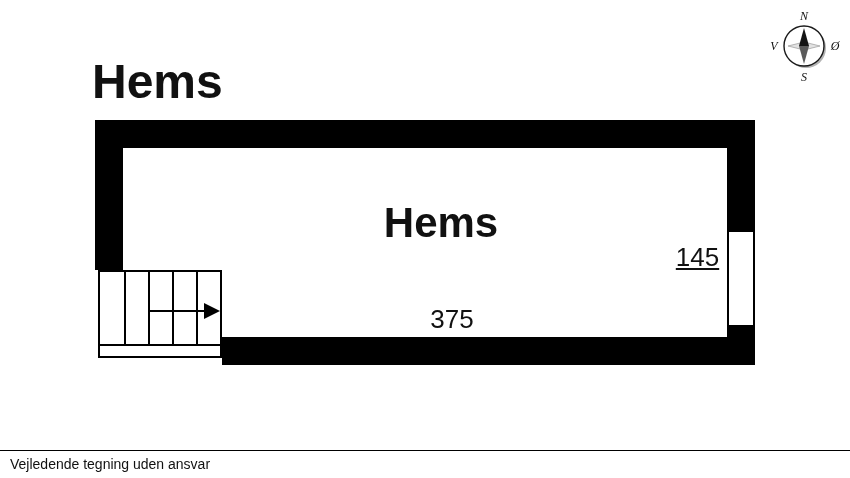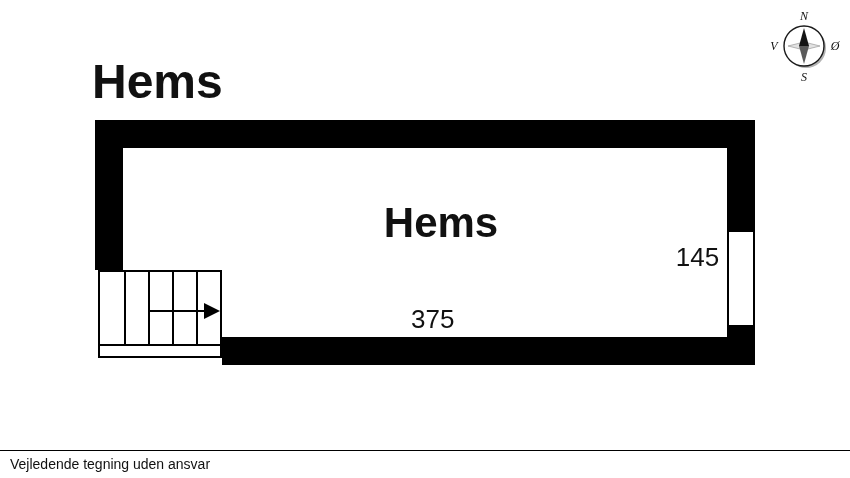--- a/index.html
+++ b/index.html
@@ -18,22 +18,22 @@
 
   #title {
     left: 92px; top: 58px;
     font-size: 48px; font-weight: 600; line-height: 1;
   }
   #room-label {
     left: 331px; top: 202px; width: 220px;
     text-align: center; font-size: 42px; font-weight: 600; line-height: 42px;
   }
   .dim { font-size: 26px; line-height: 28px; font-weight: 400; }
-  #dim-375 { left: 411px; top: 305px; width: 100px; text-align: left; }
-  #dim-145 { left: 650px; top: 243px; width: 95px; text-align: center; }
+  #dim-375 { left: 402px; top: 305px; width: 100px; text-align: center; }
+  #dim-145 { left: 650px; top: 243px; width: 95px; text-align: center; text-decoration: underline; }
 
   #window {
     left: 727px; top: 230px; width: 28px; height: 97px;
     background: #fff; border: 2px solid #000; box-sizing: border-box;
   }
   #stairs {
     left: 98px; top: 270px; width: 124px; height: 88px;
     border: 2px solid #000; background: #fff; box-sizing: border-box;
   }
   .tread { top: 272px; width: 2px; height: 72px; }

